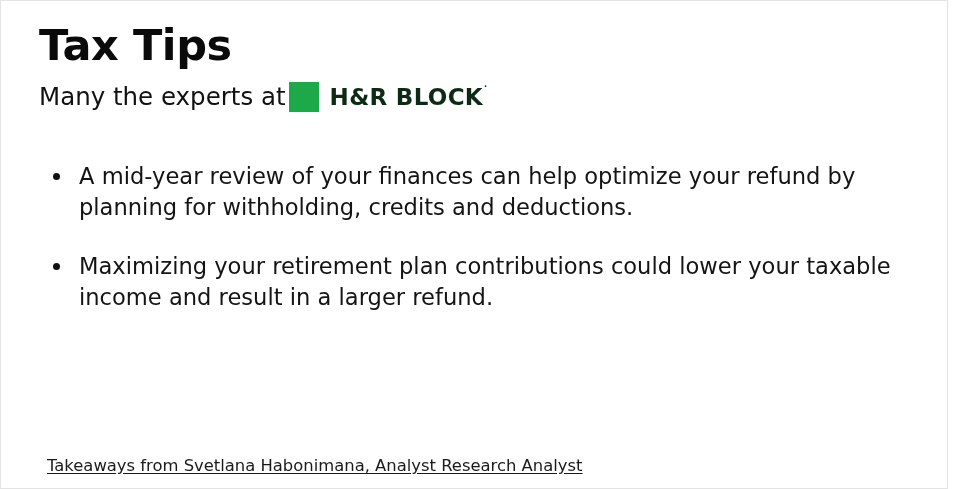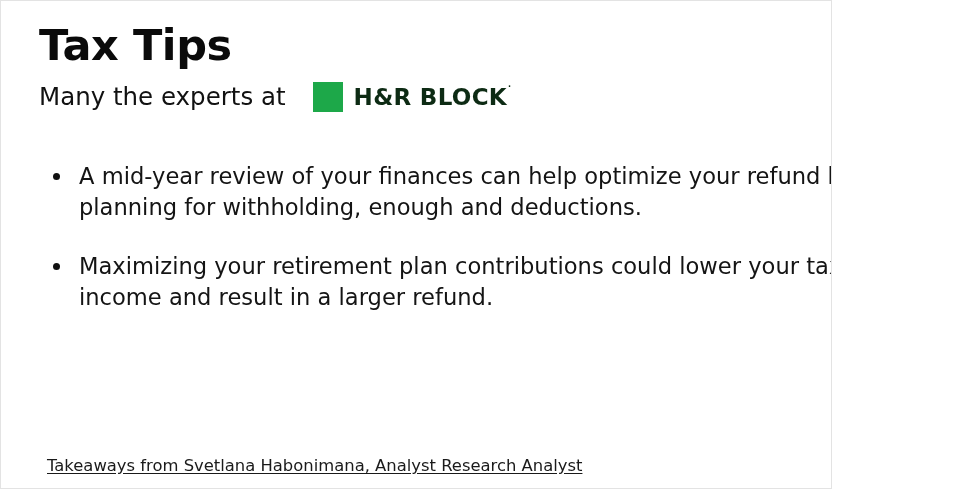--- a/index.html
+++ b/index.html
@@ -5,21 +5,21 @@
   html, body {
     margin: 0;
     padding: 0;
     background: #ffffff;
   }
   body {
     font-family: "DejaVu Sans", sans-serif;
   }
   .slide {
     position: relative;
-    width: 832px;
+    width: 948px;
     height: 489px;
     box-sizing: border-box;
     background: #ffffff;
     border: 1px solid #e3e3e3;
     overflow: hidden;
   }
 
   
   .header {
     position: absolute;
@@ -48,21 +48,21 @@
     font-size: 24.5px;
     font-weight: normal;
     color: #111111;
     line-height: 1;
     white-space: nowrap;
   }
   
   .logo {
     display: flex;
     align-items: center;
-    margin-left: 27px;
+    margin-left: 3px;
   }
   .logo-square {
     width: 30px;
     height: 30px;
     background: #1da849;
     flex: none;
   }
   .logo-wordmark {
     margin-left: 11px;
     font-family: "DejaVu Sans", sans-serif;
@@ -149,21 +149,21 @@
       <div class="logo">
         <span class="logo-square"></span>
         <span class="logo-wordmark"><span>H&amp;R BLOCK</span><span class="logo-tm">·</span></span>
       </div>
     </div>
   </div>
 
   <ul class="bullets">
     <li class="bullet-item">
       <span class="bullet-marker"></span>
-      <span class="bullet-text">A mid-year review of your finances can help optimize your refund by planning for withholding, enough and deductions.</span>
+      <span class="bullet-text">A mid-year review of your finances can help optimize your refund by planning for withholding, credits and deductions.</span>
     </li>
     <li class="bullet-item">
       <span class="bullet-marker"></span>
       <span class="bullet-text">Maximizing your retirement plan contributions could lower your taxable income and result in a larger refund.</span>
     </li>
   </ul>
 
   <div class="footer">
     <span class="footer-text">Takeaways from Svetlana Habonimana, Analyst Research Analyst</span>
   </div>

